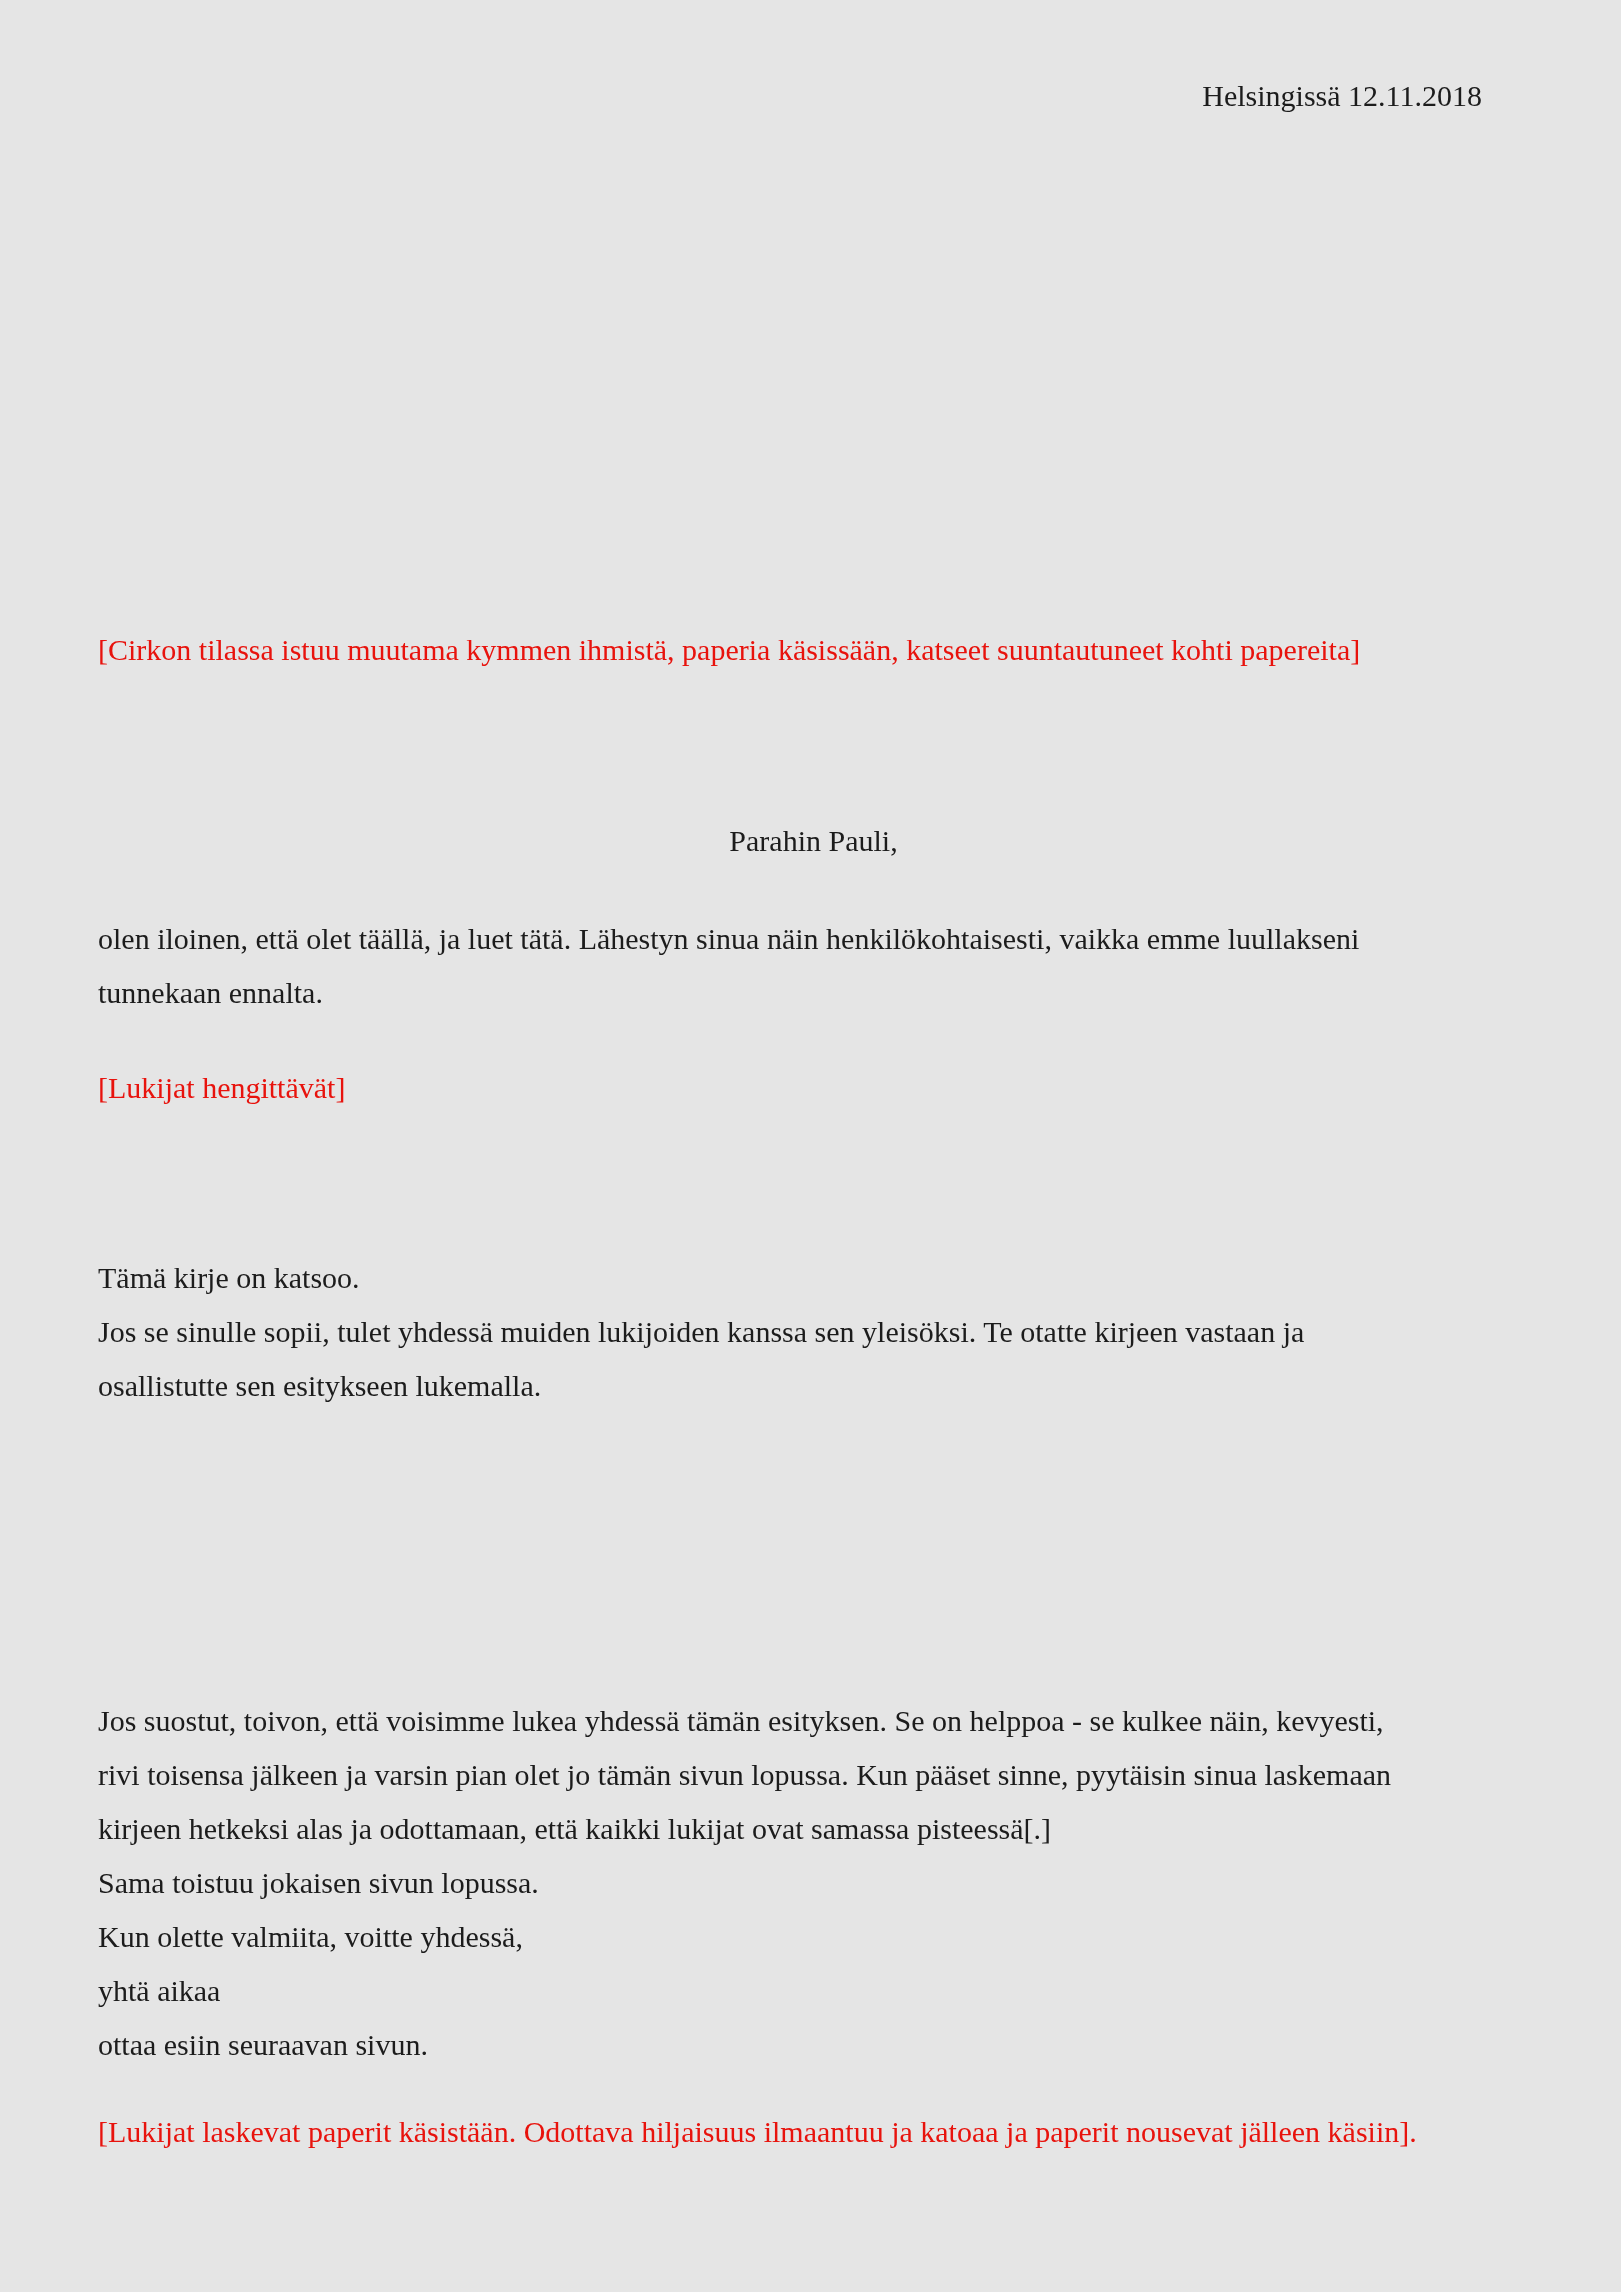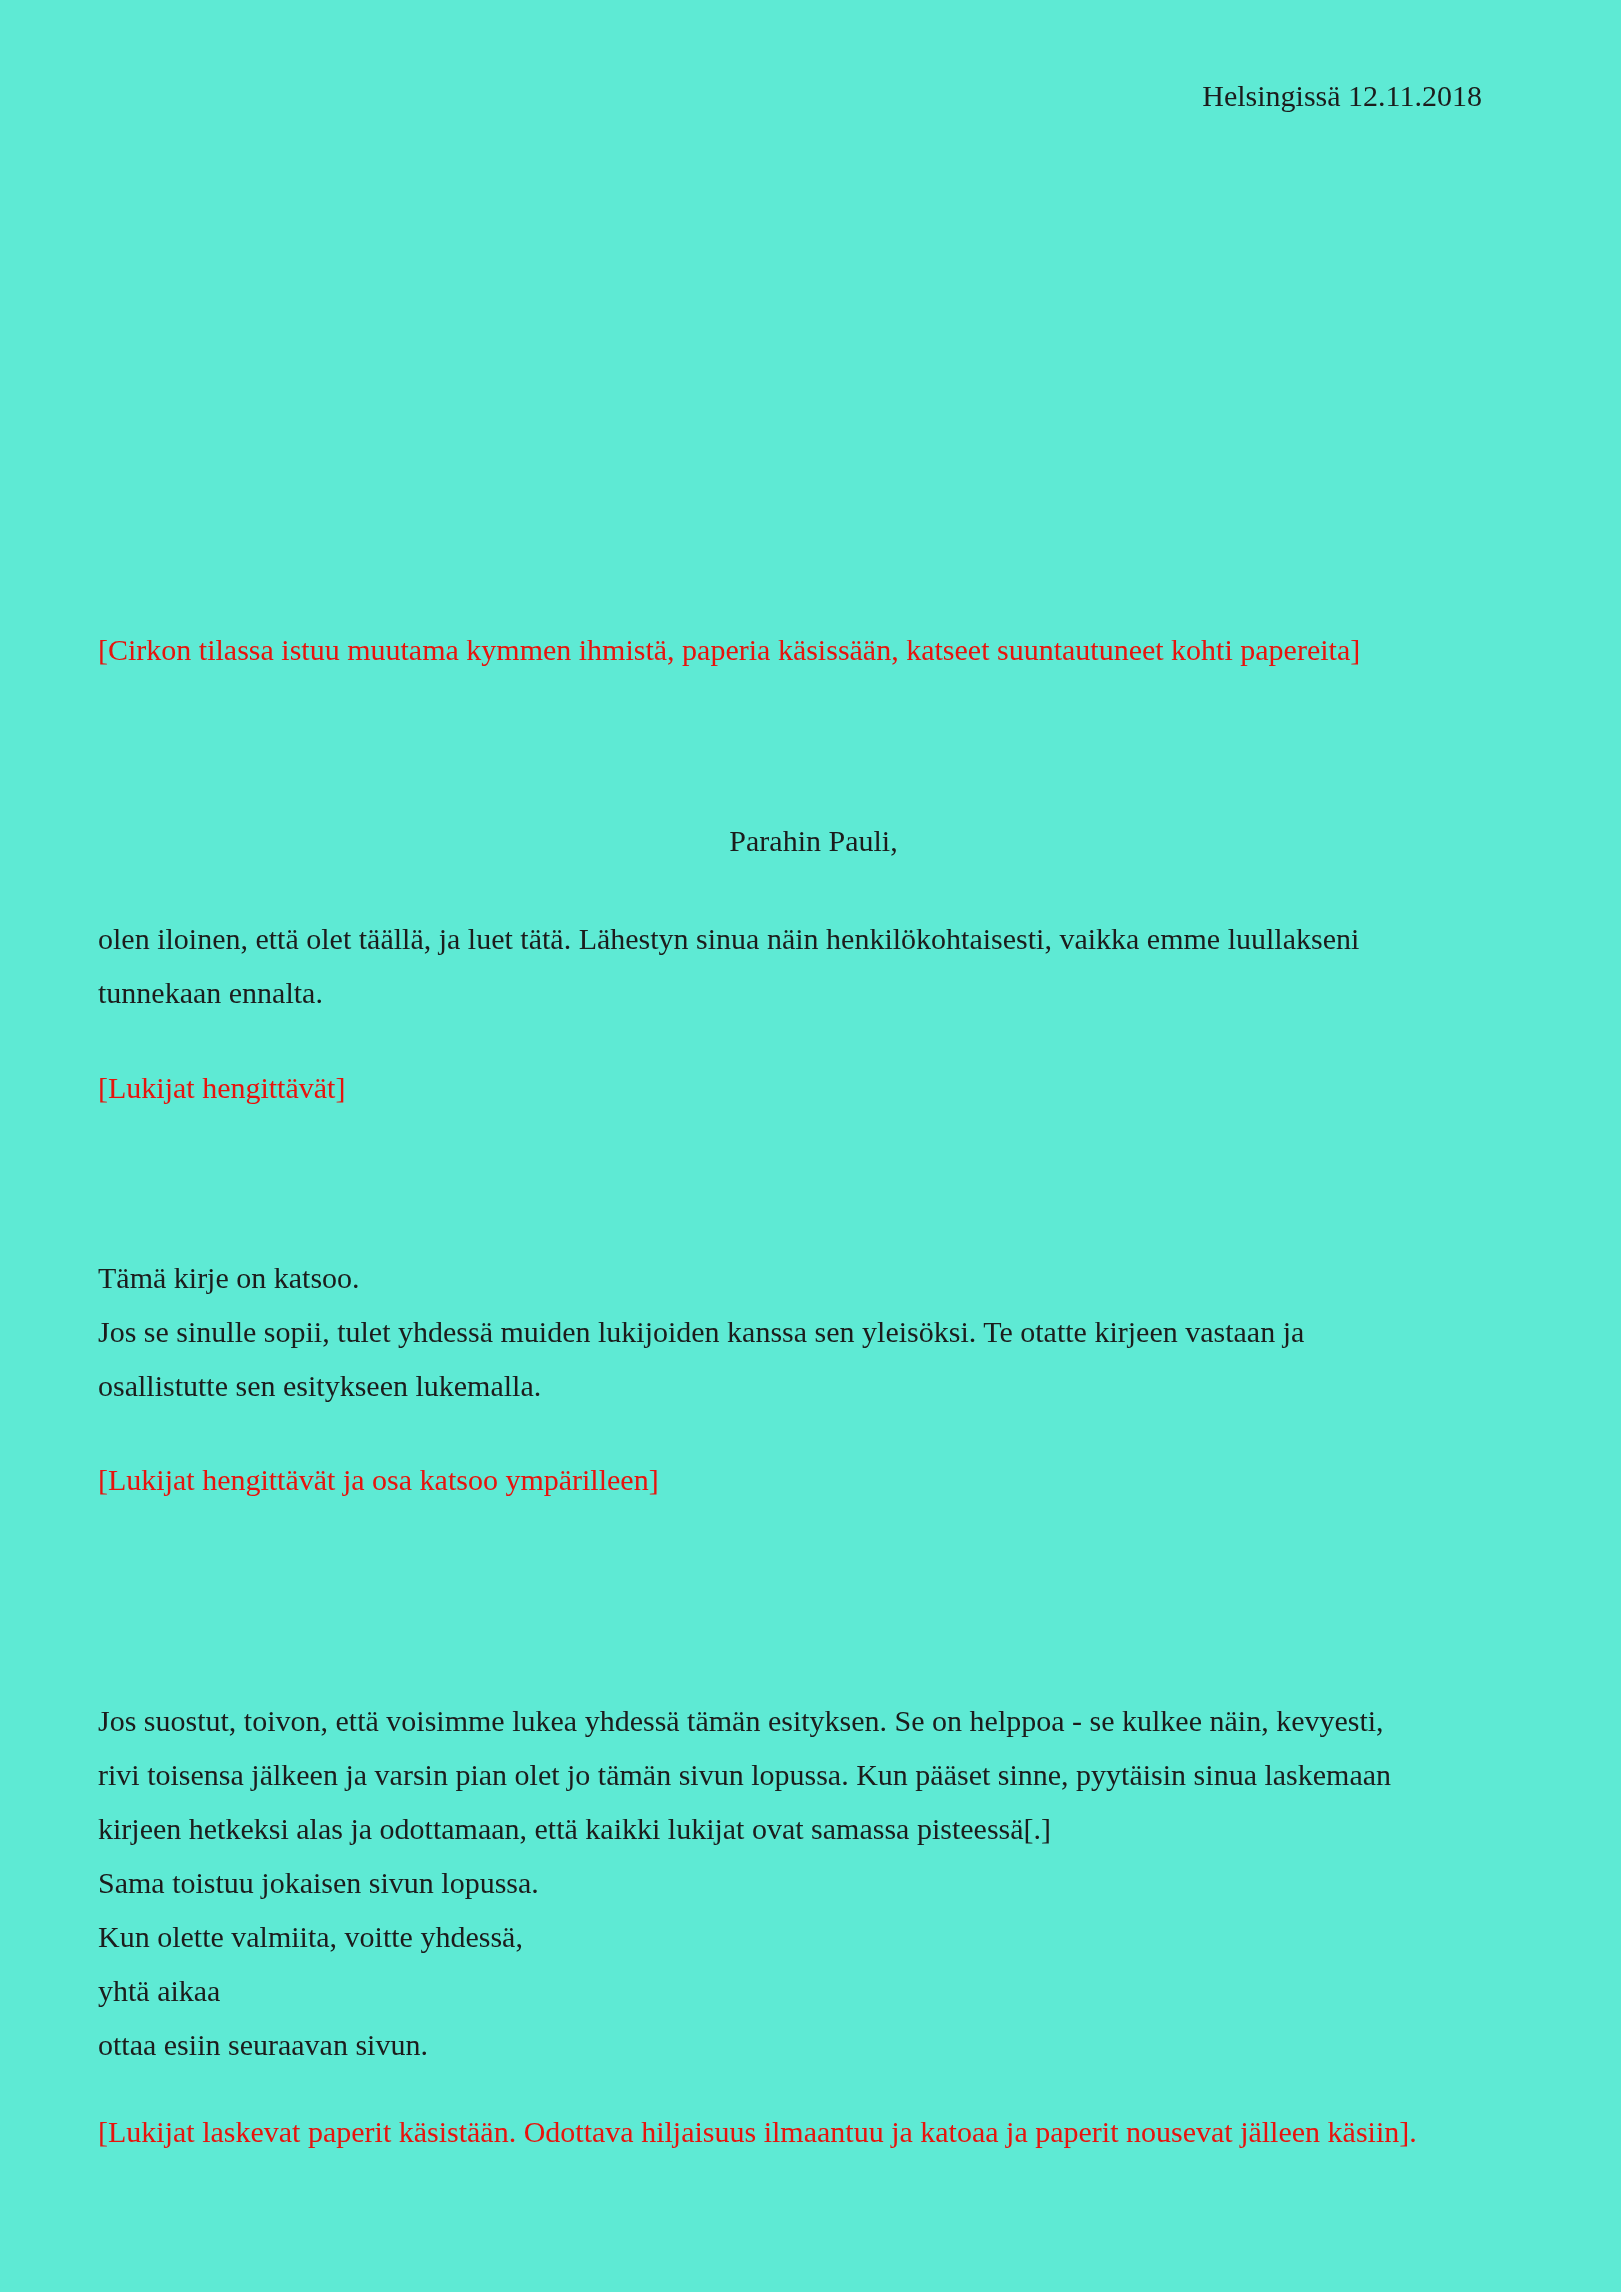--- a/index.html
+++ b/index.html
@@ -4,21 +4,21 @@
 <style>
   html, body {
     margin: 0;
     padding: 0;
     background: #ffffff;
   }
   .page {
     position: relative;
     width: 1621px;
     height: 2293px;
-    background: #5eead4;
+    background: #e5e5e5;
     font-family: "Liberation Serif", "DejaVu Serif", serif;
     color: #1c1c1c;
     overflow: hidden;
   }
   .block {
     position: absolute;
     left: 98px;
     width: 1431px;
     font-size: 30px;
     line-height: 54px;
@@ -51,21 +51,20 @@
 
   <div class="block stage-direction" style="top: 1061px;">[Lukijat hengittävät]</div>
 
   <div class="block" style="top: 912px;">olen iloinen, että olet täällä, ja luet tätä. Lähestyn sinua näin henkilökohtaisesti, vaikka emme luullakseni
 tunnekaan ennalta.</div>
 
   <div class="block" style="top: 1251px;">Tämä kirje on katsoo.
 Jos se sinulle sopii, tulet yhdessä muiden lukijoiden kanssa sen yleisöksi. Te otatte kirjeen vastaan ja
 osallistutte sen esitykseen lukemalla.</div>
 
-  <div class="block stage-direction" style="top: 1453px;">[Lukijat hengittävät ja osa katsoo ympärilleen]</div>
 
   <div class="block stage-direction" style="top: 2105px;">[Lukijat laskevat paperit käsistään. Odottava hiljaisuus ilmaantuu ja katoaa ja paperit nousevat jälleen käsiin].</div>
 
   <div class="block" style="top: 1694px;">Jos suostut, toivon, että voisimme lukea yhdessä tämän esityksen. Se on helppoa - se kulkee näin, kevyesti,
 rivi toisensa jälkeen ja varsin pian olet jo tämän sivun lopussa. Kun pääset sinne, pyytäisin sinua laskemaan
 kirjeen hetkeksi alas ja odottamaan, että kaikki lukijat ovat samassa pisteessä[.]
 Sama toistuu jokaisen sivun lopussa.
 Kun olette valmiita, voitte yhdessä,
 yhtä aikaa
 ottaa esiin seuraavan sivun.</div>

